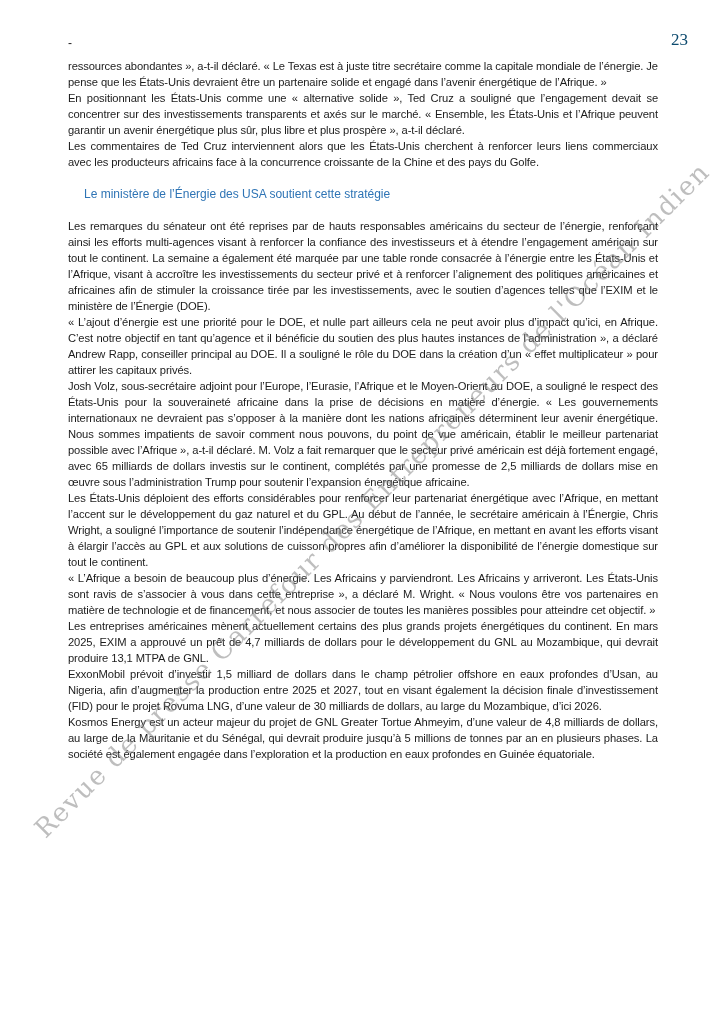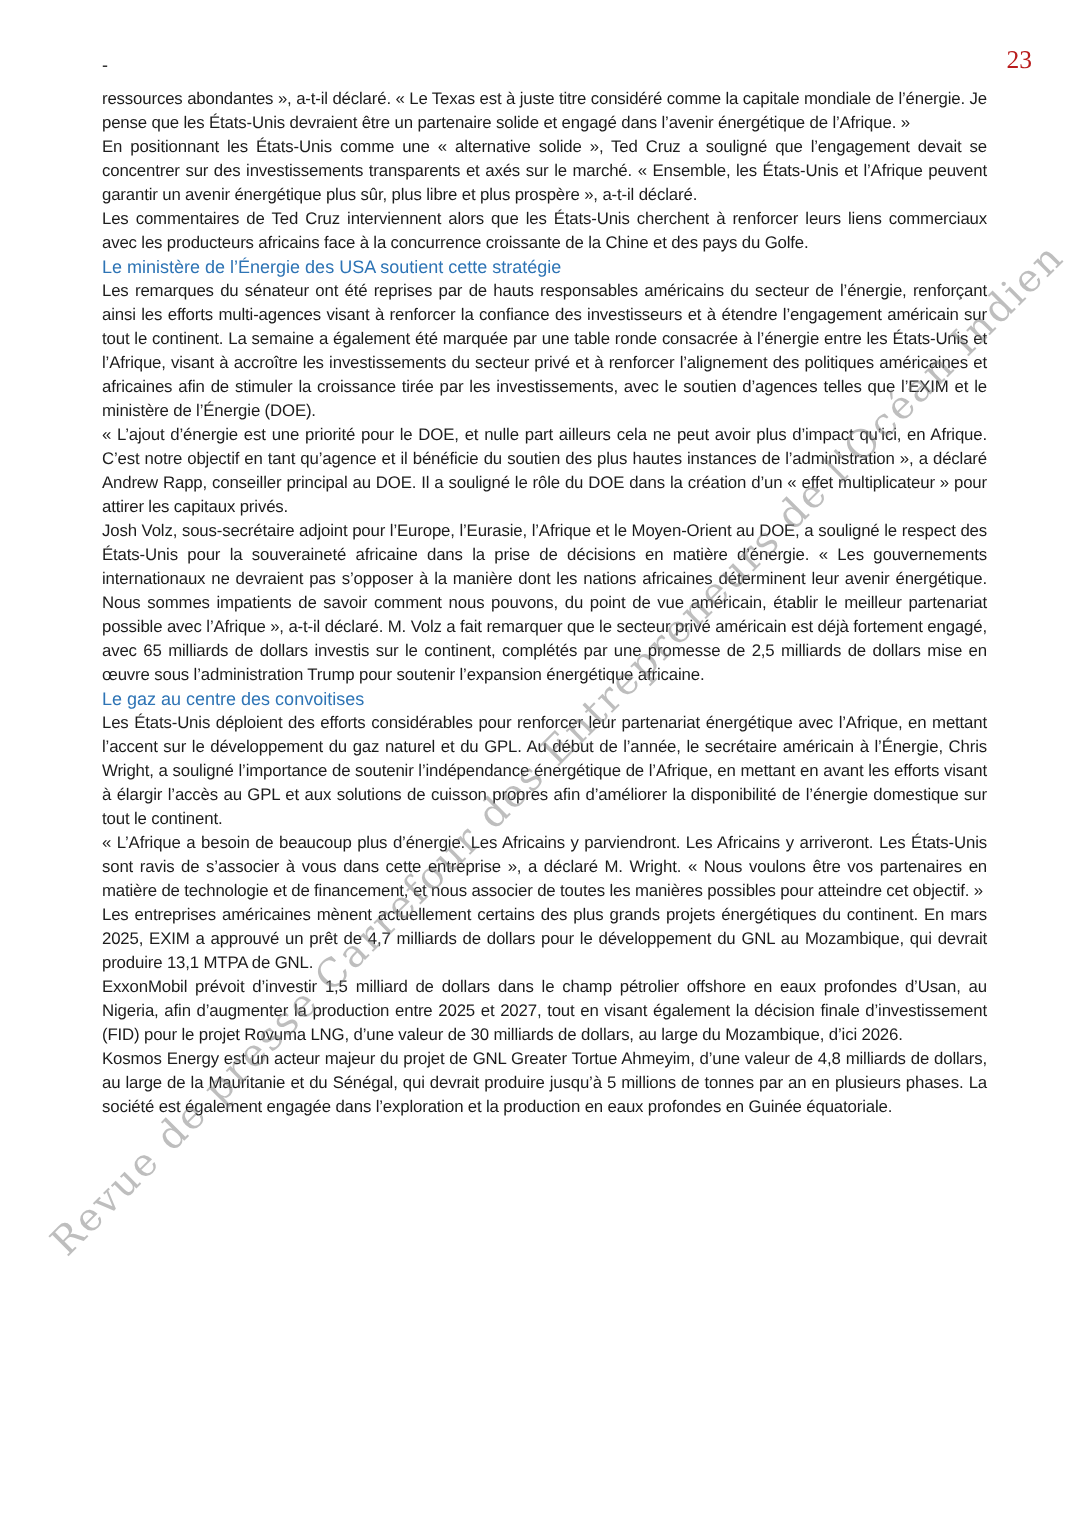--- a/index.html
+++ b/index.html
@@ -24,38 +24,38 @@
     line-height: 14px;
     color: #222;
   }
   .page-number {
     position: absolute;
     right: 36px;
     top: 30px;
     font-family: "Liberation Serif", serif;
     font-size: 17px;
     line-height: 20px;
-    color: #b91c1c;
+    color: #0c4a6e;
   }
   .content {
     position: absolute;
     left: 68px;
     top: 58px;
     width: 590px;
   }
   .content p.paragraph {
     margin: 0;
     font-size: 11.2px;
     line-height: 16px;
     text-align: justify;
     letter-spacing: -0.1px;
     color: #1c1c1c;
   }
   .content h2.heading {
-    margin: 0;
+    margin: 16px;
     font-size: 12px;
     line-height: 16px;
     font-weight: normal;
     text-align: left;
   }
   .content .gap {
     margin-top: 14px;
   }
   .watermark {
     position: absolute;
@@ -74,28 +74,27 @@
 </style>
 </head>
 <body>
 
 <div class="page">
   <div class="header-dash">-</div>
   <div class="page-number">23</div>
 
   <div class="content">
 
-  <p class="paragraph">ressources abondantes », a-t-il déclaré. « Le Texas est à juste titre considéré comme la capitale mondiale de l’énergie. Je pense que les États-Unis devraient être un partenaire solide et engagé dans l’avenir énergétique de l’Afrique. »</p>
+  <p class="paragraph">ressources abondantes », a-t-il déclaré. « Le Texas est à juste titre secrétaire comme la capitale mondiale de l’énergie. Je pense que les États-Unis devraient être un partenaire solide et engagé dans l’avenir énergétique de l’Afrique. »</p>
       <p class="paragraph">En positionnant les États-Unis comme une « alternative solide », Ted Cruz a souligné que l’engagement devait se concentrer sur des investissements transparents et axés sur le marché. « Ensemble, les États-Unis et l’Afrique peuvent garantir un avenir énergétique plus sûr, plus libre et plus prospère », a-t-il déclaré.</p>
       <p class="paragraph gap">Les commentaires de Ted Cruz interviennent alors que les États-Unis cherchent à renforcer leurs liens commerciaux avec les producteurs africains face à la concurrence croissante de la Chine et des pays du Golfe.</p>
       <h2 class="heading gap" style="color: rgb(46, 116, 181);">Le ministère de l’Énergie des USA soutient cette stratégie</h2>
       <p class="paragraph gap">Les remarques du sénateur ont été reprises par de hauts responsables américains du secteur de l’énergie, renforçant ainsi les efforts multi-agences visant à renforcer la confiance des investisseurs et à étendre l’engagement américain sur tout le continent. La semaine a également été marquée par une table ronde consacrée à l’énergie entre les États-Unis et l’Afrique, visant à accroître les investissements du secteur privé et à renforcer l’alignement des politiques américaines et africaines afin de stimuler la croissance tirée par les investissements, avec le soutien d’agences telles que l’EXIM et le ministère de l’Énergie (DOE).</p>
       <p class="paragraph gap">« L’ajout d’énergie est une priorité pour le DOE, et nulle part ailleurs cela ne peut avoir plus d’impact qu’ici, en Afrique. C’est notre objectif en tant qu’agence et il bénéficie du soutien des plus hautes instances de l’administration », a déclaré Andrew Rapp, conseiller principal au DOE. Il a souligné le rôle du DOE dans la création d’un « effet multiplicateur » pour attirer les capitaux privés.</p>
       <p class="paragraph gap">Josh Volz, sous-secrétaire adjoint pour l’Europe, l’Eurasie, l’Afrique et le Moyen-Orient au DOE, a souligné le respect des États-Unis pour la souveraineté africaine dans la prise de décisions en matière d’énergie. « Les gouvernements internationaux ne devraient pas s’opposer à la manière dont les nations africaines déterminent leur avenir énergétique. Nous sommes impatients de savoir comment nous pouvons, du point de vue américain, établir le meilleur partenariat possible avec l’Afrique », a-t-il déclaré. M. Volz a fait remarquer que le secteur privé américain est déjà fortement engagé, avec 65 milliards de dollars investis sur le continent, complétés par une promesse de 2,5 milliards de dollars mise en œuvre sous l’administration Trump pour soutenir l’expansion énergétique africaine.</p>
-      <h2 class="heading gap" style="color: rgb(46, 116, 181);">Le gaz au centre des convoitises</h2>
       <p class="paragraph gap">Les États-Unis déploient des efforts considérables pour renforcer leur partenariat énergétique avec l’Afrique, en mettant l’accent sur le développement du gaz naturel et du GPL. Au début de l’année, le secrétaire américain à l’Énergie, Chris Wright, a souligné l’importance de soutenir l’indépendance énergétique de l’Afrique, en mettant en avant les efforts visant à élargir l’accès au GPL et aux solutions de cuisson propres afin d’améliorer la disponibilité de l’énergie domestique sur tout le continent.</p>
       <p class="paragraph gap">« L’Afrique a besoin de beaucoup plus d’énergie. Les Africains y parviendront. Les Africains y arriveront. Les États-Unis sont ravis de s’associer à vous dans cette entreprise », a déclaré M. Wright. « Nous voulons être vos partenaires en matière de technologie et de financement, et nous associer de toutes les manières possibles pour atteindre cet objectif. »</p>
       <p class="paragraph gap">Les entreprises américaines mènent actuellement certains des plus grands projets énergétiques du continent. En mars 2025, EXIM a approuvé un prêt de 4,7 milliards de dollars pour le développement du GNL au Mozambique, qui devrait produire 13,1 MTPA de GNL.</p>
       <p class="paragraph gap">ExxonMobil prévoit d’investir 1,5 milliard de dollars dans le champ pétrolier offshore en eaux profondes d’Usan, au Nigeria, afin d’augmenter la production entre 2025 et 2027, tout en visant également la décision finale d’investissement (FID) pour le projet Rovuma LNG, d’une valeur de 30 milliards de dollars, au large du Mozambique, d’ici 2026.</p>
       <p class="paragraph gap">Kosmos Energy est un acteur majeur du projet de GNL Greater Tortue Ahmeyim, d’une valeur de 4,8 milliards de dollars, au large de la Mauritanie et du Sénégal, qui devrait produire jusqu’à 5 millions de tonnes par an en plusieurs phases. La société est également engagée dans l’exploration et la production en eaux profondes en Guinée équatoriale.</p>
     </div>
 
   <div class="watermark">Revue de presse  Carrefour des Entrepreneurs de l'Océan Indien</div>
 </div>
 

